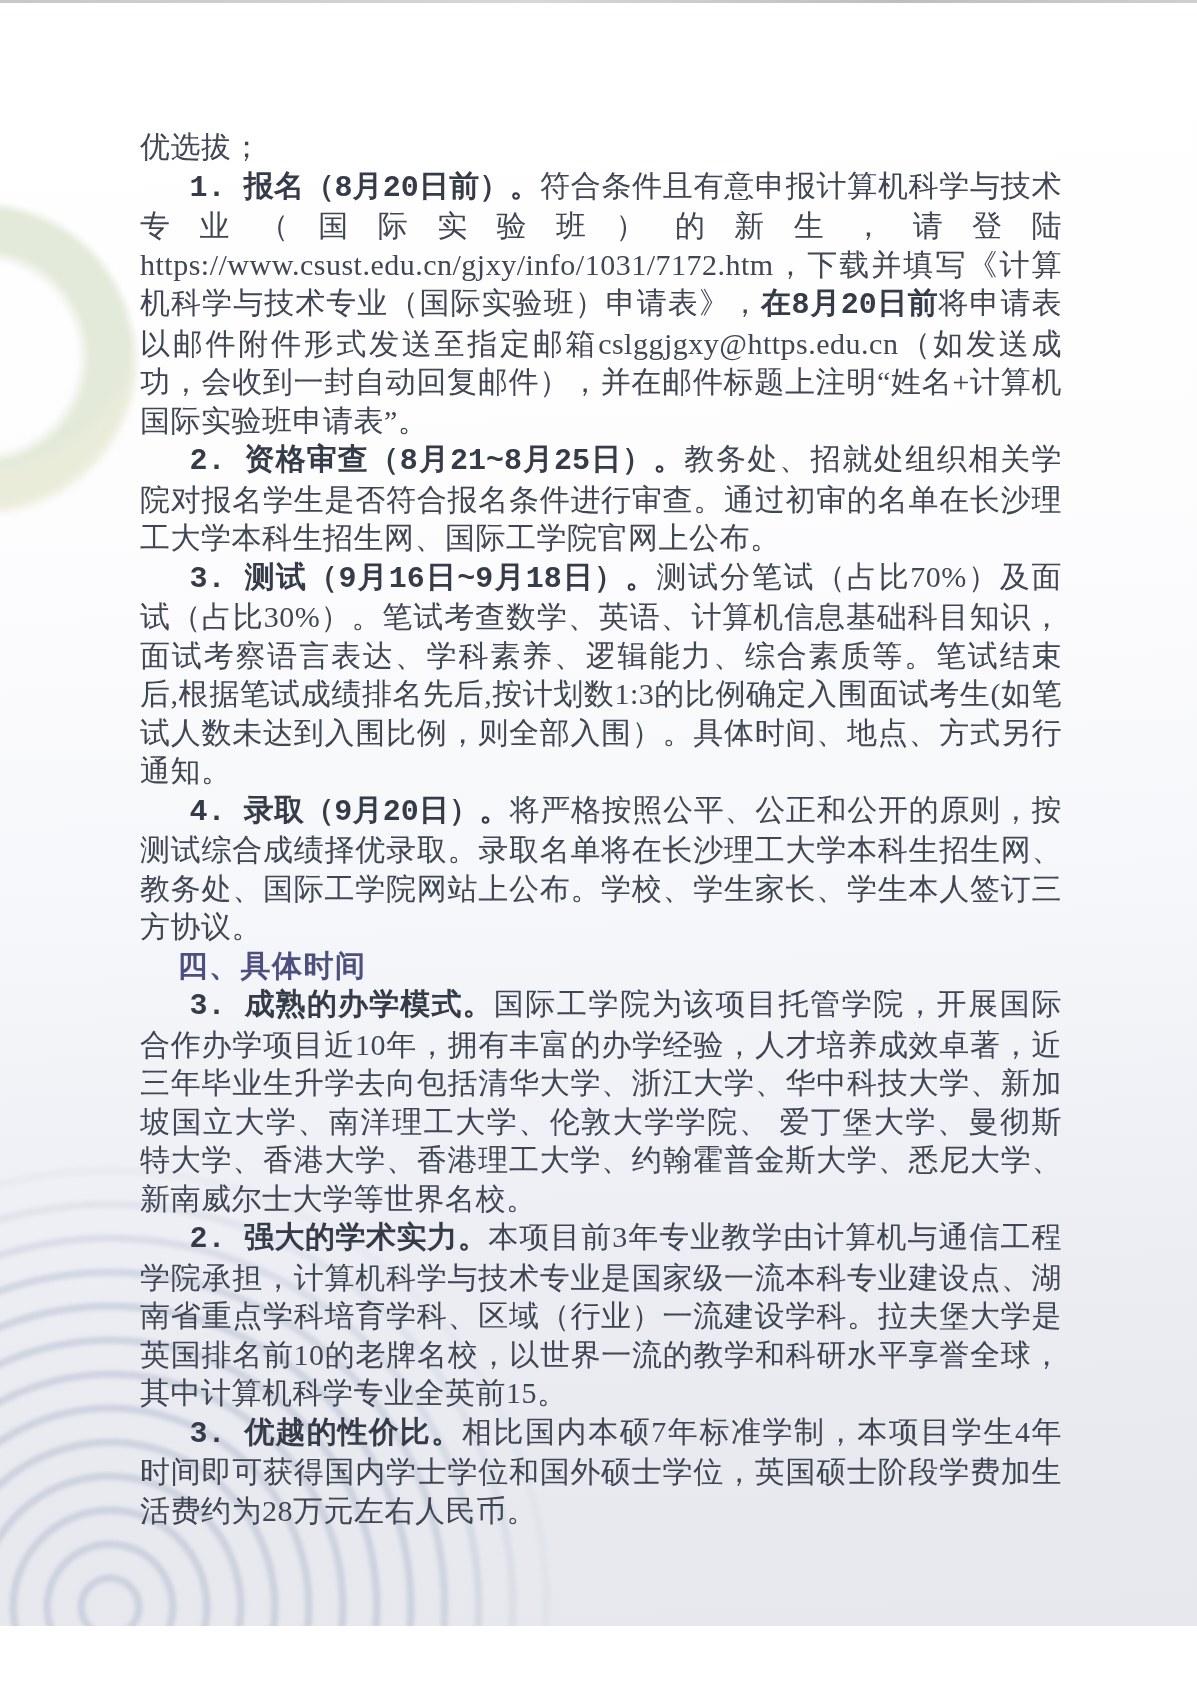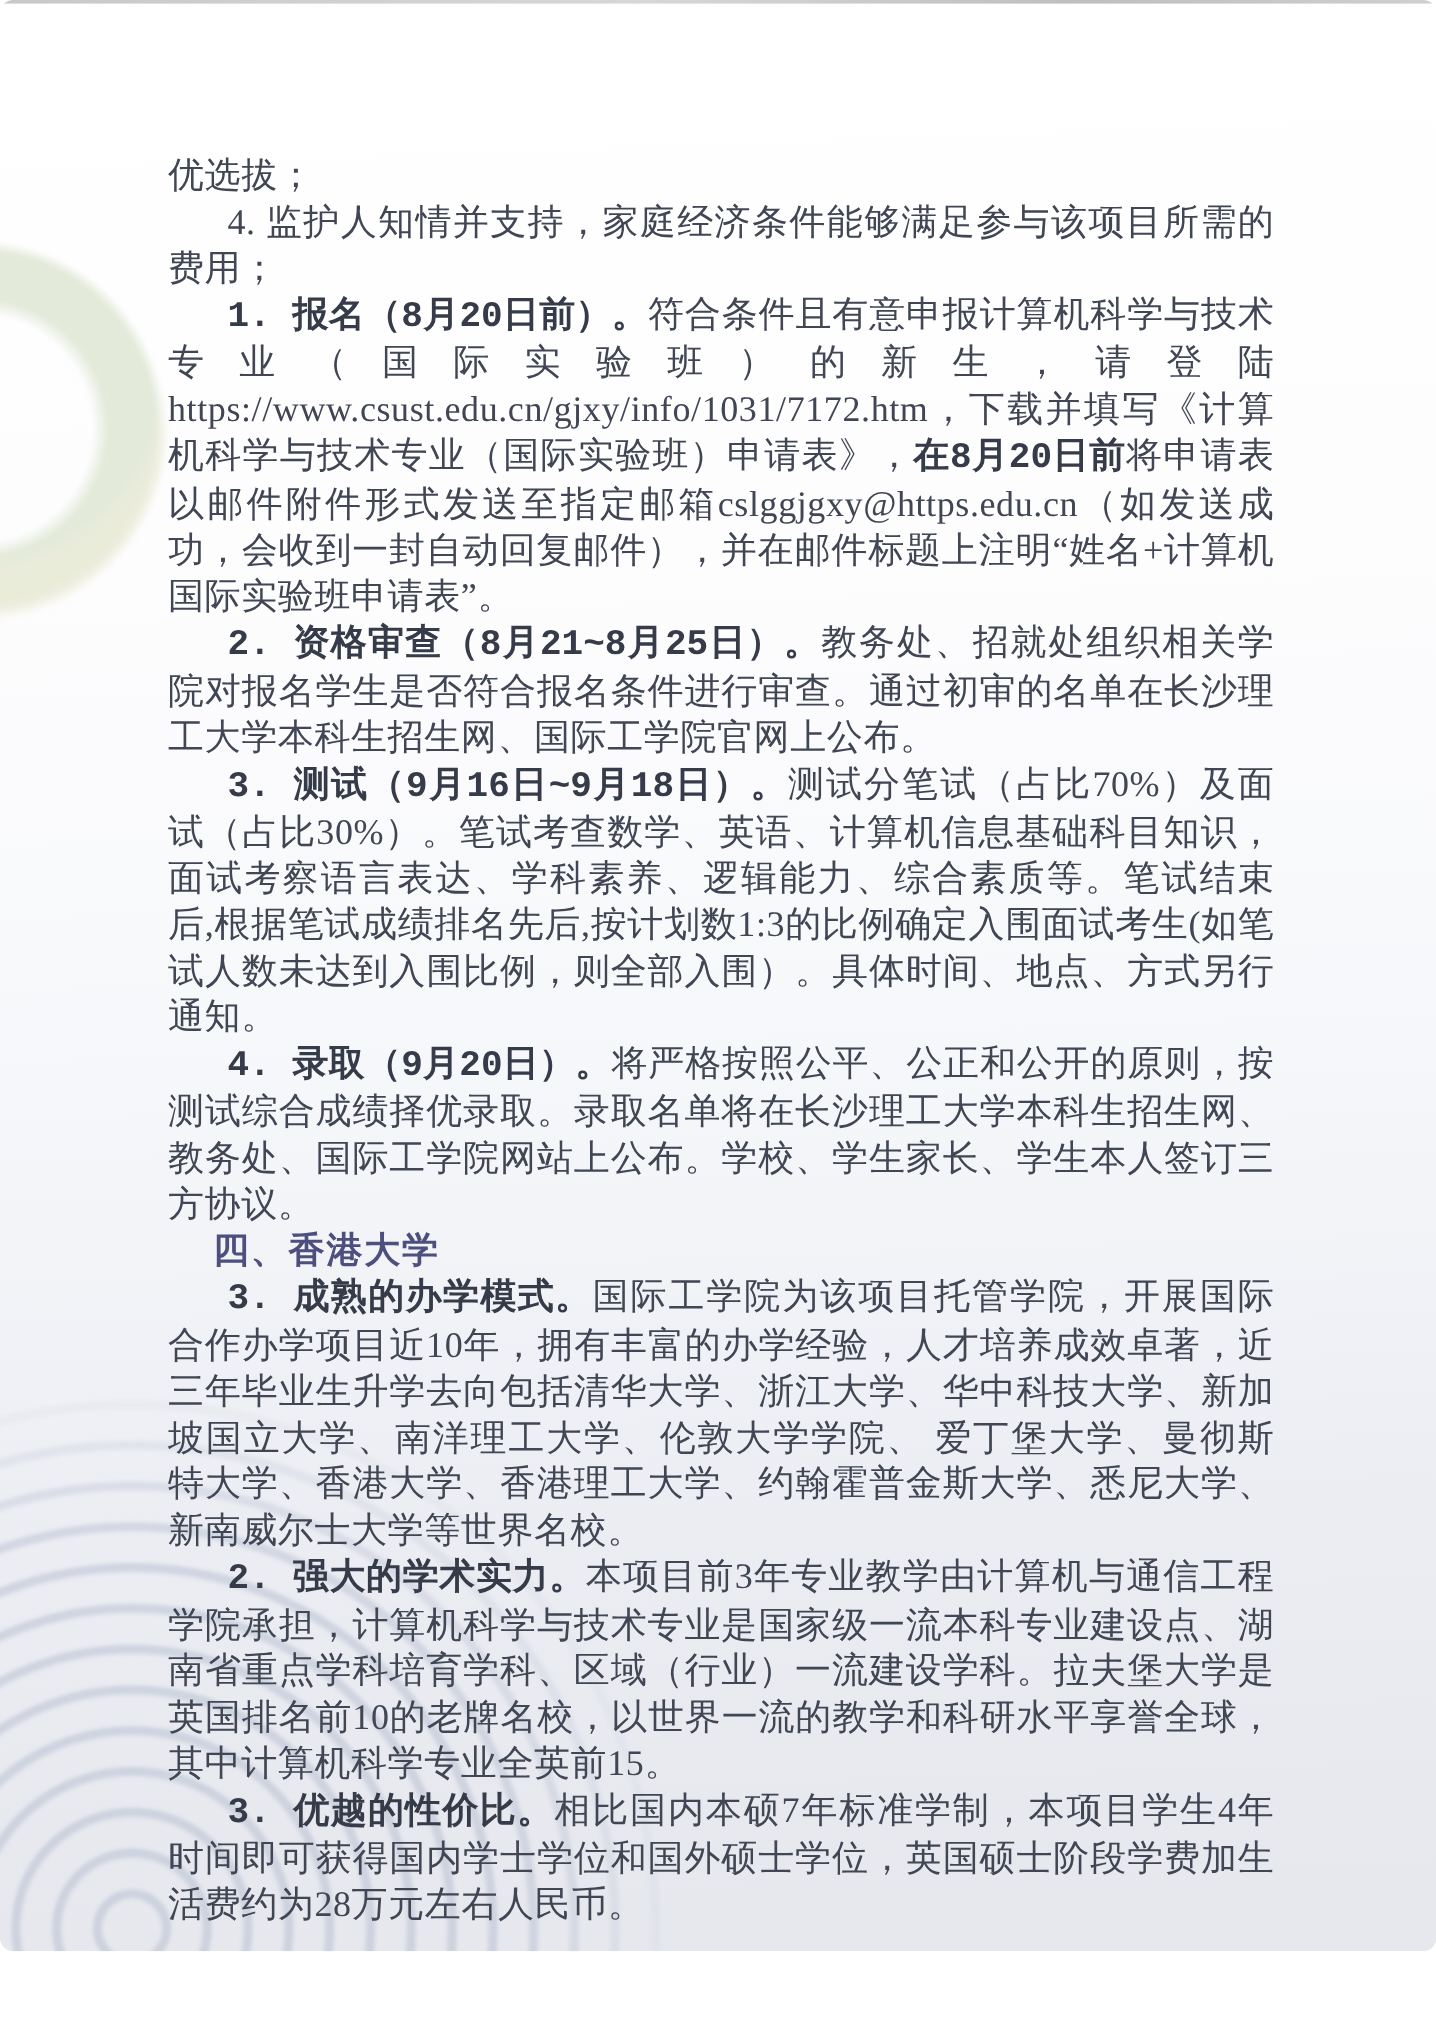--- a/index.html
+++ b/index.html
@@ -2,21 +2,20 @@
 <html><head>
 <meta charset="utf-8">
 <style>
   html,body{margin:0;padding:0;}
   .page{
     position:relative;
     width:1197px;height:1626px;
     overflow:hidden;
     background:linear-gradient(178deg,#ffffff 0%,#fdfdfe 30%,#f6f7fa 55%,#ecedf3 78%,#e7e9ef 92%,#e6e8ee 100%);
     font-family:"Liberation Serif","DejaVu Serif",serif;
-    border-radius:11px;
   }
   .top-edge{
     position:absolute;top:0;left:0;right:0;height:3px;
     background:linear-gradient(90deg,#a8abac 0%,#c0c2c3 45%,#999c9d 75%,#b4b6b7 100%);
     opacity:.65;
   }
   .ring{
     position:absolute;left:-174px;top:201px;width:312px;height:312px;border-radius:50%;
     background:radial-gradient(closest-side,rgba(0,0,0,0) 0 61%,rgba(226,233,216,.95) 69% 95%,rgba(0,0,0,0) 100%);
     filter:blur(2px);
@@ -67,33 +66,32 @@
   <div class="top-edge"></div>
   <div class="ring"></div>
   <div class="ring-tint"></div>
   <div class="ripples"></div>
 
   <div class="doc">
 
     <p class="noindent"><span>优选拔；</span></p>
 
 
-    <p><span>4. 监护人知情并支持，家庭经济条件能够满足参与该项目所需的费用；</span></p>
 
 
 
     <p><span class="b">1. 报名（8月20日前）。</span><span>符合条件且有意申报计算机科学与技术专业（国际实验班）的新生，请登陆</span><span>https://www.csust.edu.cn/gjxy/info/1031/7172.htm</span><span>，下载并填写《计算机科学与技术专业（国际实验班）申请表》，</span><span class="b">在8月20日前</span><span>将申请表以邮件附件形式发送至指定邮箱</span><span>cslggjgxy@https.edu.cn</span><span>（如发送成功，会收到一封自动回复邮件），并在邮件标题上注明“姓名+计算机国际实验班申请表”。</span></p>
 
     <p><span class="b">2. 资格审查（8月21~8月25日）。</span><span>教务处、招就处组织相关学院对报名学生是否符合报名条件进行审查。通过初审的名单在长沙理工大学本科生招生网、国际工学院官网上公布。</span></p>
 
     <p><span class="b">3. 测试（9月16日~9月18日）。</span><span>测试分笔试（占比70%）及面试（占比30%）。笔试考查数学、英语、计算机信息基础科目知识，面试考察语言表达、学科素养、逻辑能力、综合素质等。笔试结束后,根据笔试成绩排名先后,按计划数1:3的比例确定入围面试考生(如笔试人数未达到入围比例，则全部入围）。具体时间、地点、方式另行通知。</span></p>
 
     <p><span class="b">4. 录取（9月20日）。</span><span>将严格按照公平、公正和公开的原则，按测试综合成绩择优录取。录取名单将在长沙理工大学本科生招生网、教务处、国际工学院网站上公布。学校、学生家长、学生本人签订三方协议。</span></p>
 
-    <p class="hd"><span>四、香港大学</span></p>
+    <p class="hd"><span>四、具体时间</span></p>
 
     <p><span class="b">3. 成熟的办学模式。</span><span>国际工学院为该项目托管学院，开展国际合作办学项目近10年，拥有丰富的办学经验，人才培养成效卓著，近三年毕业生升学去向包括清华大学、浙江大学、华中科技大学、新加坡国立大学、南洋理工大学、伦敦大学学院、 爱丁堡大学、曼彻斯特大学、香港大学、香港理工大学、约翰霍普金斯大学、悉尼大学、新南威尔士大学等世界名校。</span></p>
 
     <p><span class="b">2. 强大的学术实力。</span><span>本项目前3年专业教学由计算机与通信工程学院承担，计算机科学与技术专业是国家级一流本科专业建设点、湖南省重点学科培育学科、区域（行业）一流建设学科。拉夫堡大学是英国排名前10的老牌名校，以世界一流的教学和科研水平享誉全球，其中计算机科学专业全英前15。</span></p>
 
     <p><span class="b">3. 优越的性价比。</span><span>相比国内本硕7年标准学制，本项目学生4年时间即可获得国内学士学位和国外硕士学位，英国硕士阶段学费加生活费约为28万元左右人民币。</span></p>
 
   </div>
 </div>
 

